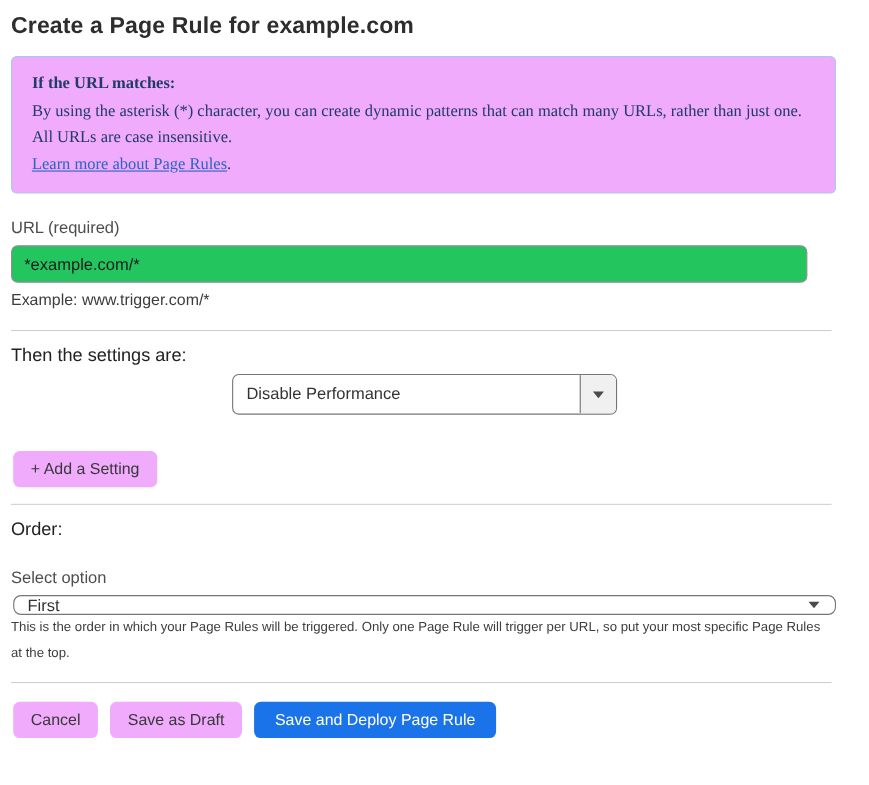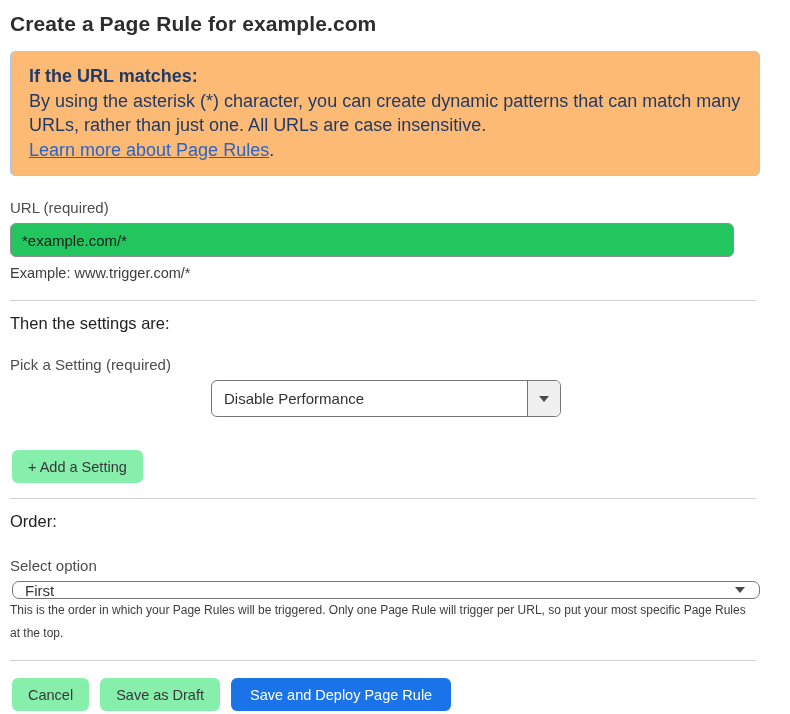--- a/index.html
+++ b/index.html
@@ -13,27 +13,28 @@
   .container { margin-left: 10px; width: 750px; padding-top: 12px; }
 
   .page-title {
     font-size: 21px; font-weight: bold; color: #2d2d2d;
     letter-spacing: 0.1px;
   }
 
   
   .info-box {
     margin-top: 15px;
-    background: #fdba74;
+    background: #f0abfc;
     border: 1px solid #a9c9ed;
     border-radius: 5px;
     padding: 12px 18px 13px 18px;
     color: #223a65;
-    font-size: 18px;
+    font-size: 15px;
     line-height: 24.5px;
+    font-family: Liberation Serif, serif;
   }
   .info-heading { font-weight: bold; }
   .info-link a {
     color: #2b64c5;
     text-decoration: underline;
     cursor: pointer;
   }
 
   .field-label { margin-top: 23px; font-size: 15px; color: #4d4d4d; }
 
@@ -81,21 +82,21 @@
     border-left: 5.5px solid transparent;
     border-right: 5.5px solid transparent;
     border-top: 6.5px solid #4a4a4a;
   }
   .status-text { margin-left: 16px; font-size: 15.5px; color: #333333; }
 
   .btn {
     font-family: "Liberation Sans", sans-serif;
     border: none; border-radius: 6px;
     font-size: 14.5px; color: #383838;
-    background: #86efac;
+    background: #f0abfc;
     height: 33px; padding: 0 16px;
     cursor: pointer;
   }
   .add-setting-btn { display: block; margin-top: 33px; margin-left: 2px; }
 
   
   .select-full {
     display: flex; align-items: center; justify-content: space-between;
     margin-top: 7px; margin-left: 2px;
     width: 748px; height: 18px;
@@ -128,21 +129,20 @@
   </div>
 
   <div class="field-label">URL (required)</div>
   <input class="url-input" type="text" value="*example.com/*" style="">
   <div class="helper">Example: www.trigger.com/*</div>
 
   <hr class="divider">
 
   <h2 class="section-heading">Then the settings are:</h2>
 
-  <div class="field-label">Pick a Setting (required)</div>
   <div class="setting-row">
     <div class="select-split">
       <span class="select-value">Disable Performance</span>
       <span class="arrow-box">
           <span class="tri-down"></span>
         </span>
     </div>
   </div>
 
   <button class="btn add-setting-btn">+ Add a Setting</button>

